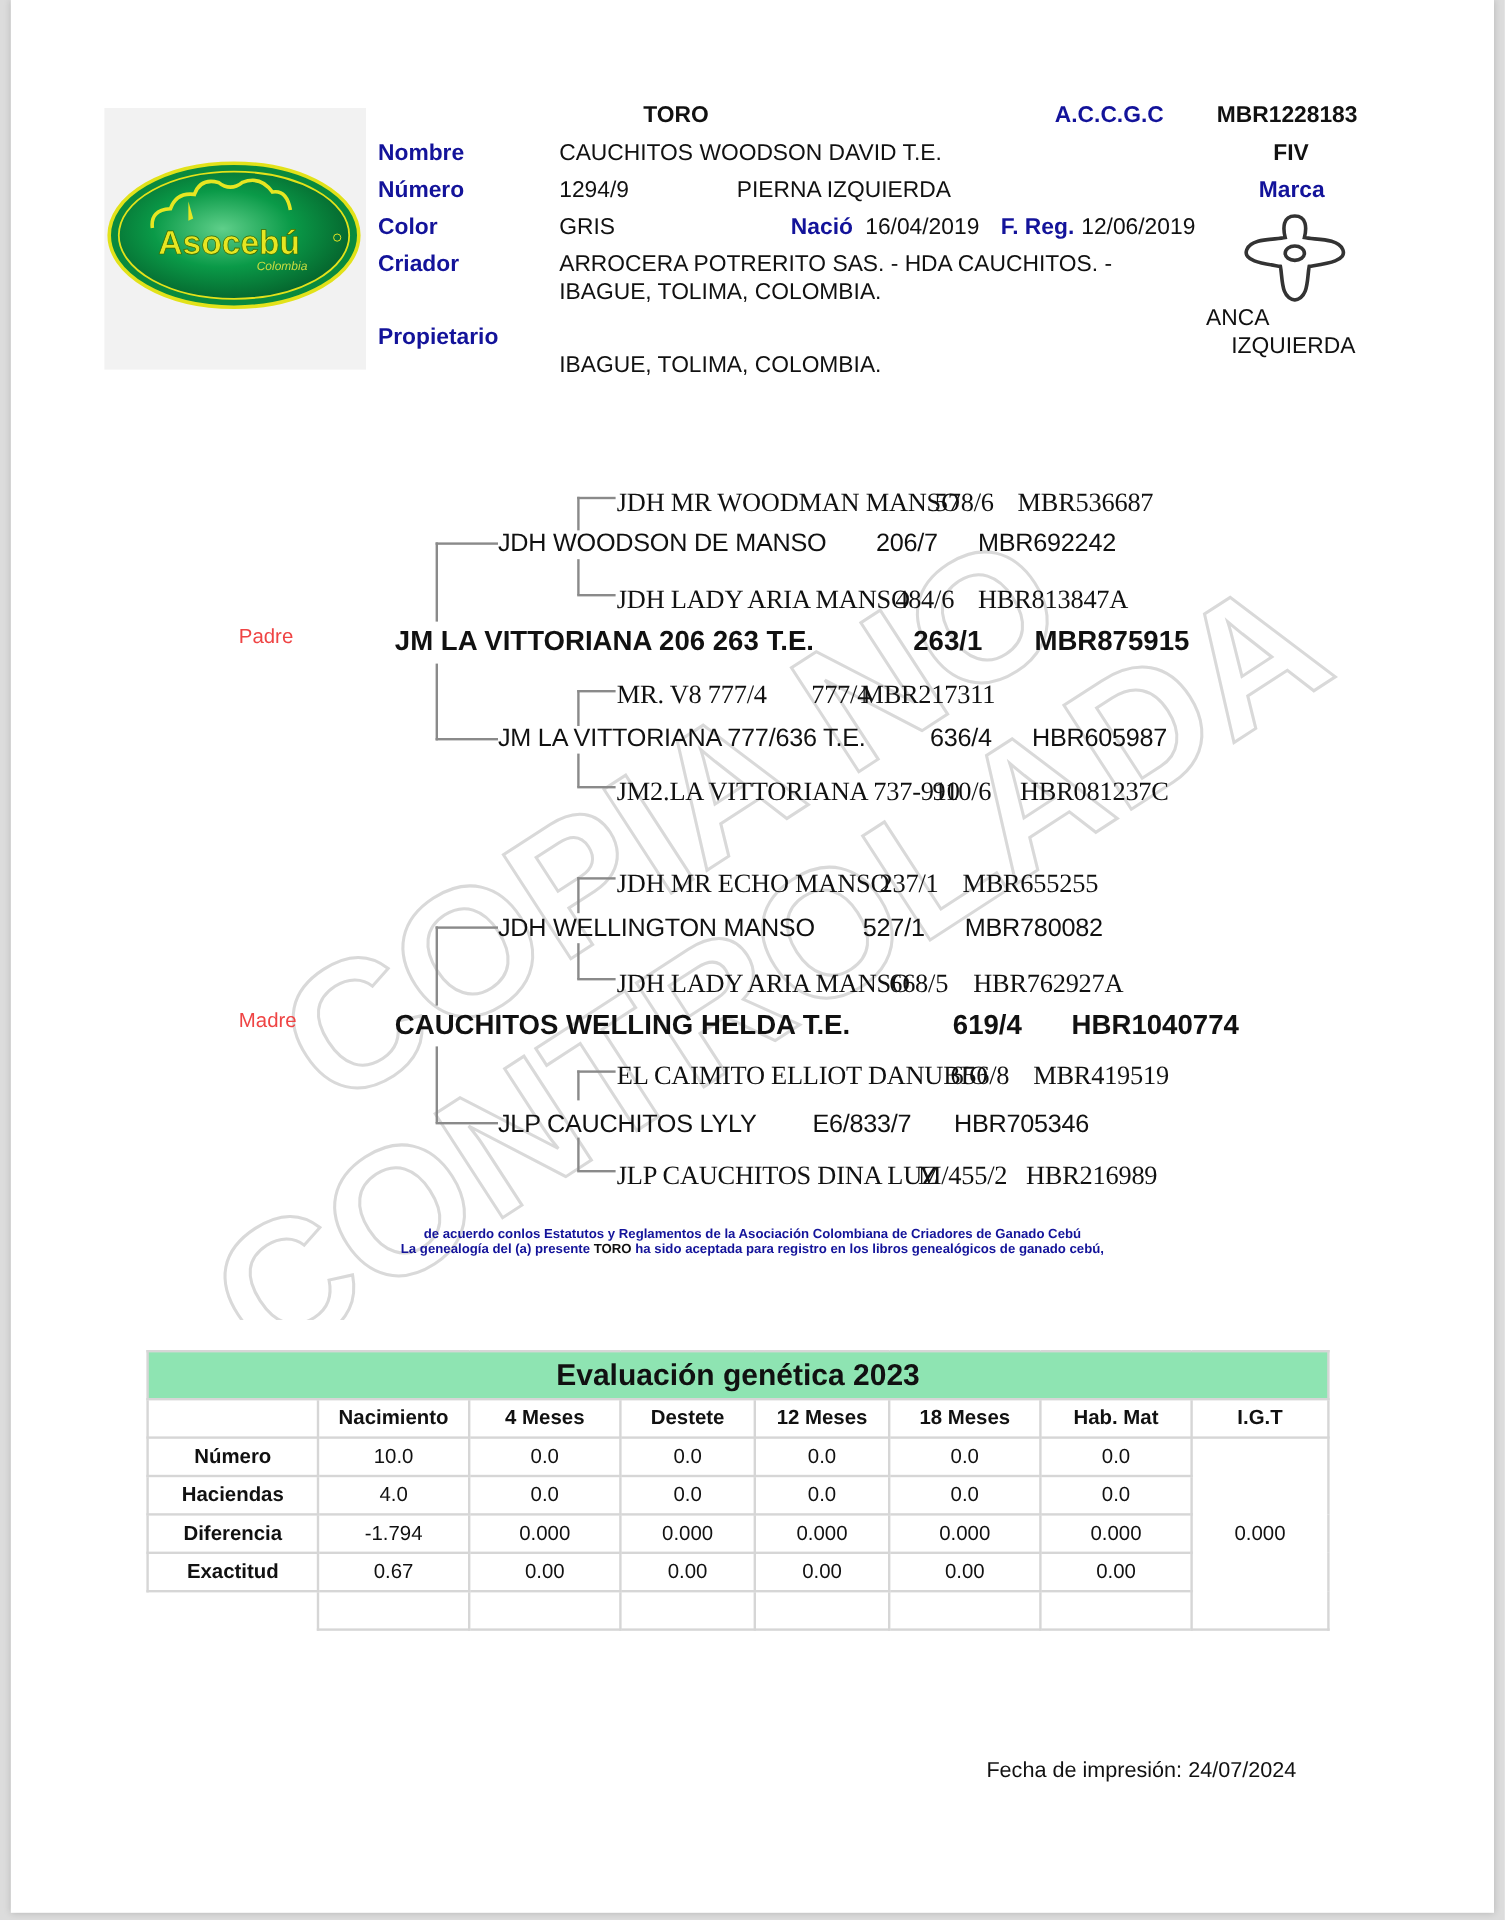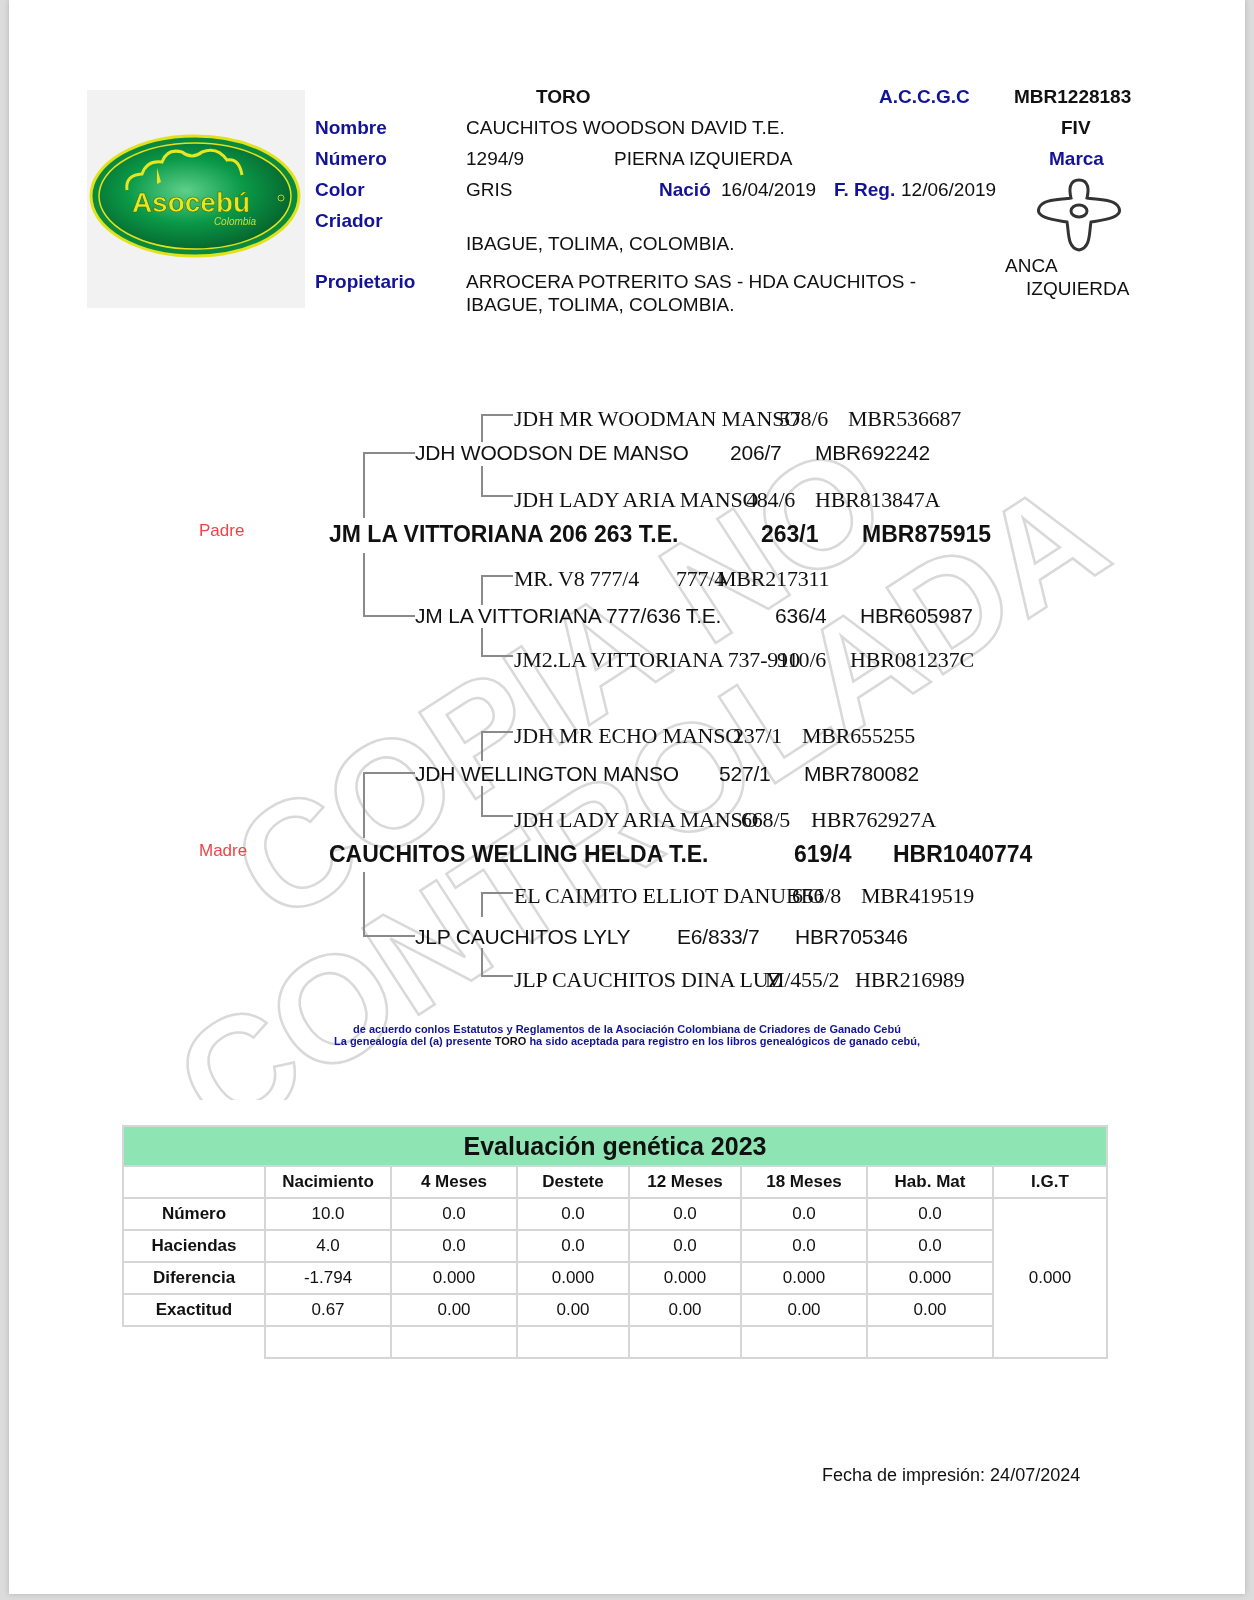--- a/index.html
+++ b/index.html
@@ -96,24 +96,24 @@
   <div class="abs hdr-label" style="left:1040px;top:148px;">Marca</div>
 
   <div class="abs hdr-label" style="left:306px;top:179px;">Color</div>
   <div class="abs hdr" style="left:457px;top:179px;">GRIS</div>
   <div class="abs hdr-label" style="left:650px;top:179px;">Nació</div>
   <div class="abs hdr" style="left:712px;top:179px;">16/04/2019</div>
   <div class="abs hdr-label" style="left:825px;top:179px;">F. Reg.</div>
   <div class="abs hdr" style="left:892px;top:179px;">12/06/2019</div>
 
   <div class="abs hdr-label" style="left:306px;top:210px;">Criador</div>
+  <div class="abs hdr" style="left:457px;top:210px;">ARROCERA POTRERITO SAS. - HDA CAUCHITOS. -</div>
   <div class="abs hdr" style="left:457px;top:233px;">IBAGUE, TOLIMA, COLOMBIA.</div>
 
   <div class="abs hdr-label" style="left:306px;top:271px;">Propietario</div>
-  <div class="abs hdr" style="left:457px;top:271px;">ARROCERA POTRERITO SAS - HDA CAUCHITOS -</div>
   <div class="abs hdr" style="left:457px;top:294px;">IBAGUE, TOLIMA, COLOMBIA.</div>
 
   <svg class="abs" style="left:1022px;top:176px;" width="96" height="78" viewBox="0 0 96 78">
     <path d="M48 4 C58 4 58 14 56 22 C64 24 84 22 88 32 C92 42 72 44 60 46 C58 56 60 72 48 74 C36 72 38 56 36 46 C24 44 4 42 8 32 C12 22 32 24 40 22 C38 14 38 4 48 4 Z" fill="none" stroke="#333" stroke-width="3"></path>
     <ellipse cx="48" cy="35" rx="8" ry="6" fill="none" stroke="#333" stroke-width="3"></ellipse>
   </svg>
   <div class="abs hdr" style="left:996px;top:255px;">ANCA</div>
   <div class="abs hdr" style="left:1017px;top:278px;">IZQUIERDA</div>
 
   <div class="ped-line" style="left:354px;top:452px;width:2px;height:66px;"></div>

